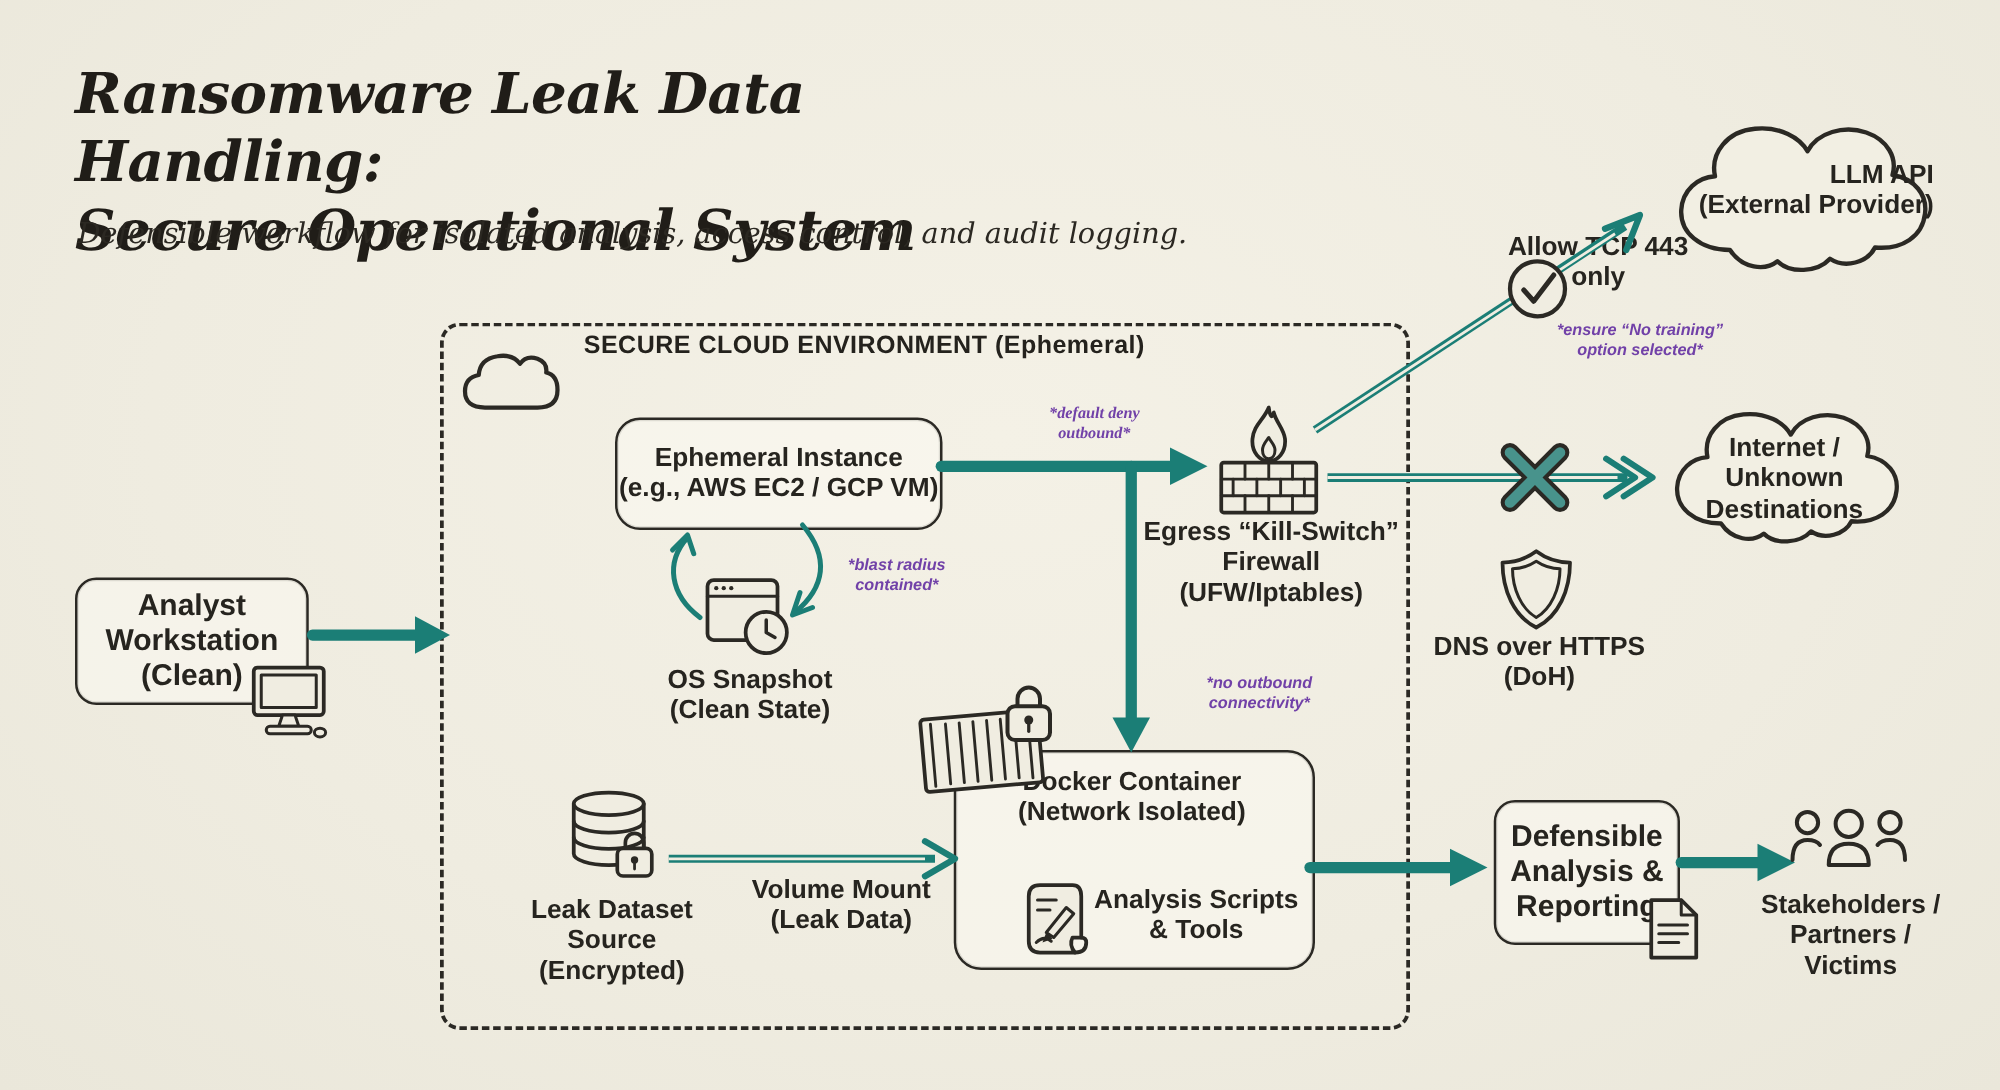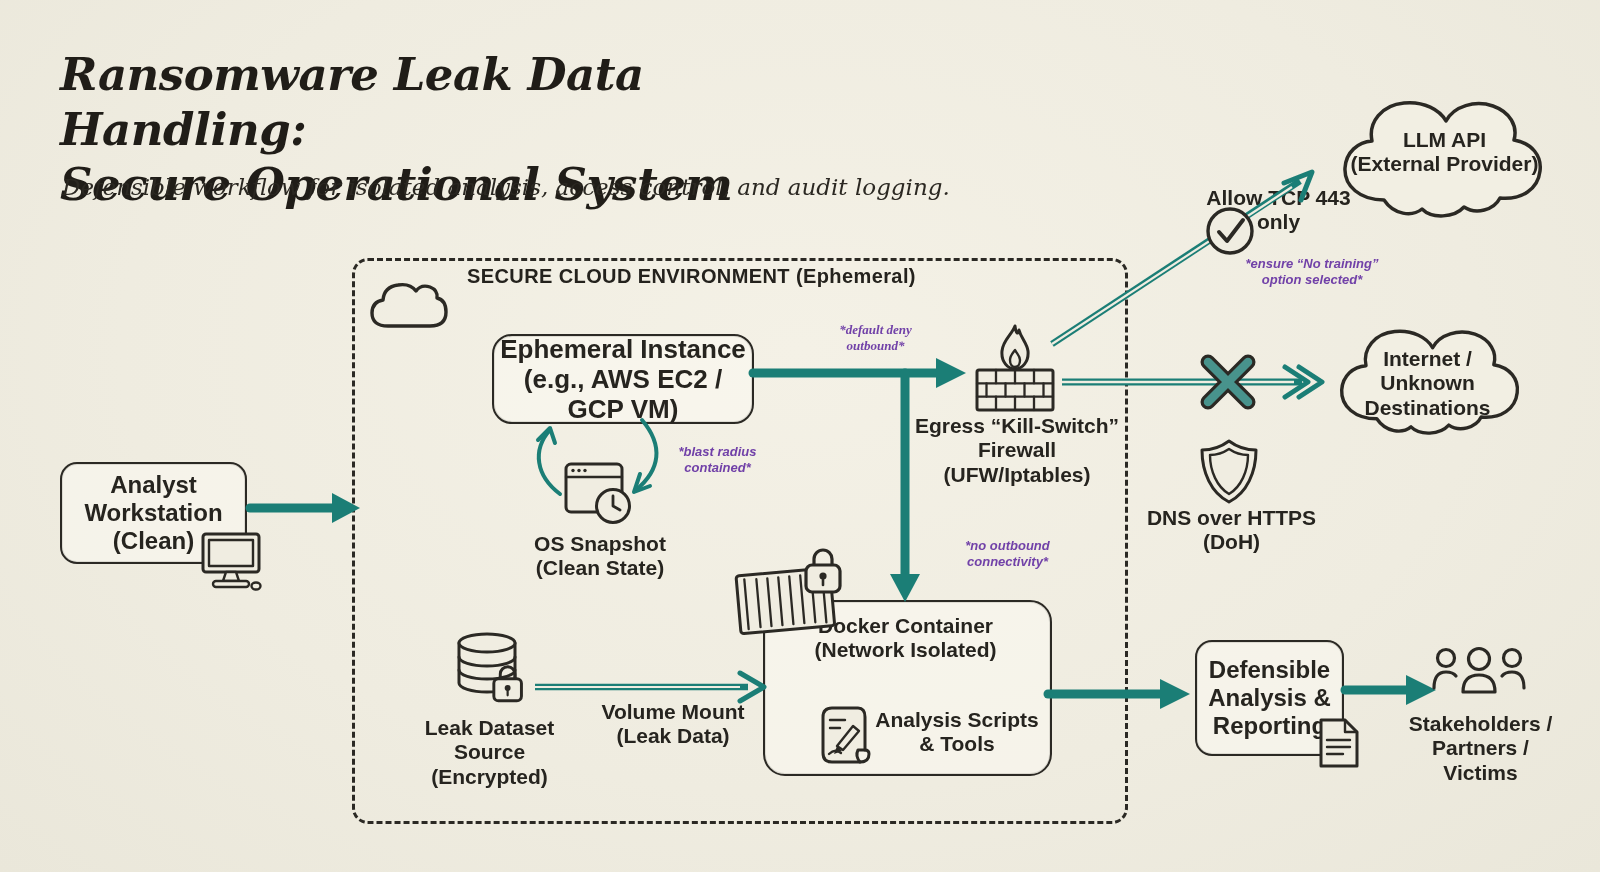--- a/index.html
+++ b/index.html
@@ -27,21 +27,21 @@
   }
   .box{
     border:2.6px solid #2b2924;border-radius:17px;
     background:rgba(252,250,243,0.55);
     display:flex;align-items:center;justify-content:center;
     box-shadow:0 0 0 1px rgba(43,41,36,0.12) inset;
   }
   .lbl{
     font-size:24px;font-weight:bold;line-height:1.16;text-align:center;color:#26241f;
   }
-  .lbl.sm{font-size:26px;}
+  .lbl.sm{font-size:21px;}
   .lbl.lg{font-size:21px;}
   .ann{
     font-size:13px;font-weight:600;font-style:italic;line-height:1.2;
     text-align:center;color:#7141a8;
   }
   svg.overlay{position:absolute;left:0;top:0;pointer-events:none;}
 </style>
 </head>
 <body>
 
@@ -266,19 +266,19 @@
 
     <g transform="translate(1332,88) scale(1.0)" fill="#f2efe3" stroke="#2b2924" stroke-width="3.5" stroke-linejoin="round">
       <use href="#bigcloud"></use>
     </g>
 
     <g transform="translate(1330,318) scale(0.9)" fill="#f2efe3" stroke="#2b2924" stroke-width="3.8" stroke-linejoin="round">
       <use href="#bigcloud"></use>
     </g>
   </svg>
 
-  <div class="abs lbl lg pre" style="left:1342px;top:128px;width:205px;z-index:5;">LLM API
+  <div class="abs lbl lg pre" style="left:1342px;top:128px;width:205px;z-index:5;text-align:right;">LLM API
 (External Provider)</div>
   <div class="abs lbl lg pre" style="left:1340px;top:347px;width:175px;z-index:5;">Internet /
 Unknown
 Destinations</div>
 
 </div>
 
 </body></html>

